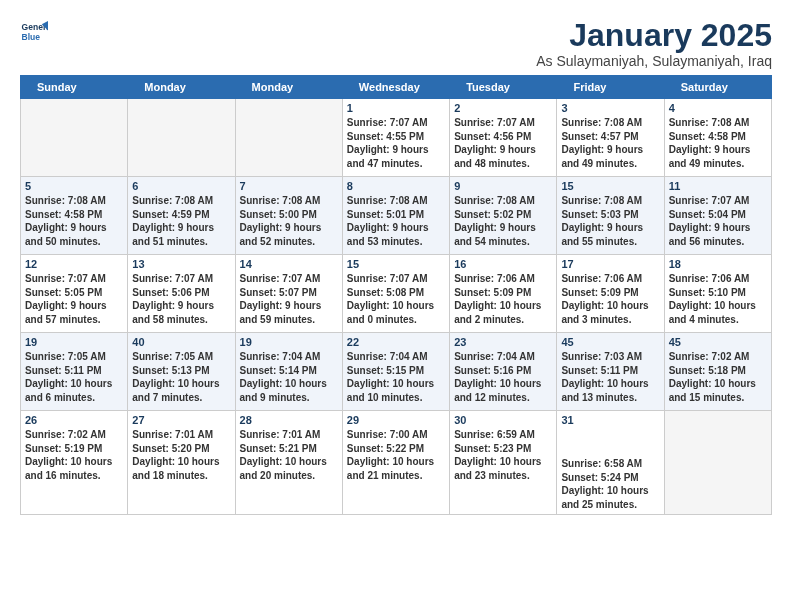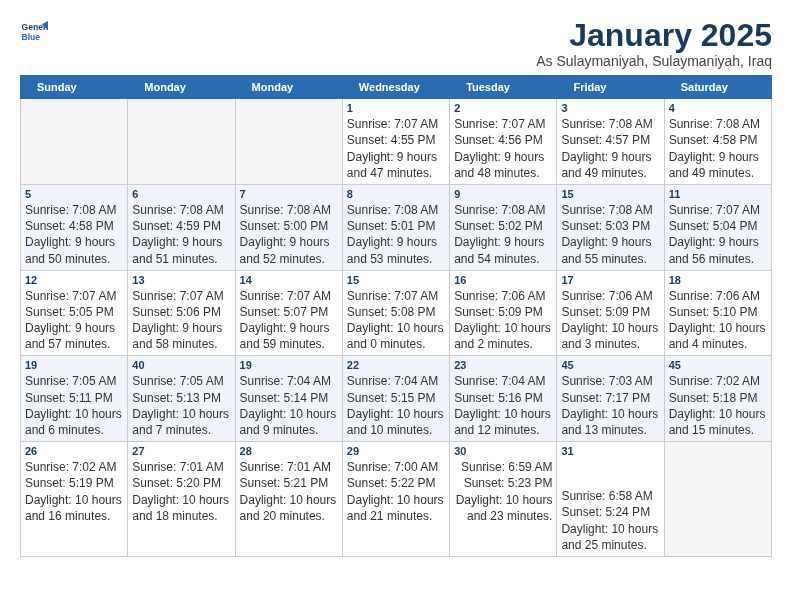--- a/index.html
+++ b/index.html
@@ -69,23 +69,24 @@
     td.empty {
       background: #f5f5f5;
     }
     .day-num {
       font-size: 11px;
       font-weight: bold;
       color: #1a3a5c;
       margin-bottom: 2px;
     }
     .day-info {
-      font-size: 12px;
+      font-size: 10px;
       color: #333;
       line-height: 1.35;
+      font-weight: bold;
     }
     tr:nth-child(odd) td:not(.empty) {
       background: #fff;
     }
     tr:nth-child(even) td:not(.empty) {
       background: #f0f4fa;
     }
   </style>
 </head>
 <body>
@@ -285,21 +286,21 @@
           <td>
             <div class="day-num">23</div>
             <div class="day-info" style="white-space: pre-line;">Sunrise: 7:04 AM
 Sunset: 5:16 PM
 Daylight: 10 hours
 and 12 minutes.</div>
           </td>
           <td>
             <div class="day-num">45</div>
             <div class="day-info" style="white-space: pre-line;">Sunrise: 7:03 AM
-Sunset: 7:17 PM
+Sunset: 5:11 PM
 Daylight: 10 hours
 and 13 minutes.</div>
           </td>
           <td>
             <div class="day-num">45</div>
             <div class="day-info" style="white-space: pre-line;">Sunrise: 7:02 AM
 Sunset: 5:18 PM
 Daylight: 10 hours
 and 15 minutes.</div>
           </td>
@@ -328,21 +329,21 @@
           </td>
           <td>
             <div class="day-num">29</div>
             <div class="day-info" style="white-space: pre-line;">Sunrise: 7:00 AM
 Sunset: 5:22 PM
 Daylight: 10 hours
 and 21 minutes.</div>
           </td>
           <td>
             <div class="day-num">30</div>
-            <div class="day-info" style="white-space: pre-line; text-align: right;">Sunrise: 6:59 AM
+            <div class="day-info" style="white-space: pre-line;">Sunrise: 6:59 AM
 Sunset: 5:23 PM
 Daylight: 10 hours
 and 23 minutes.</div>
           </td>
           <td>
             <div class="day-num">31</div>
             <div class="day-info" style="white-space: pre-line; margin-top: 31px;">Sunrise: 6:58 AM
 Sunset: 5:24 PM
 Daylight: 10 hours
 and 25 minutes.</div>

